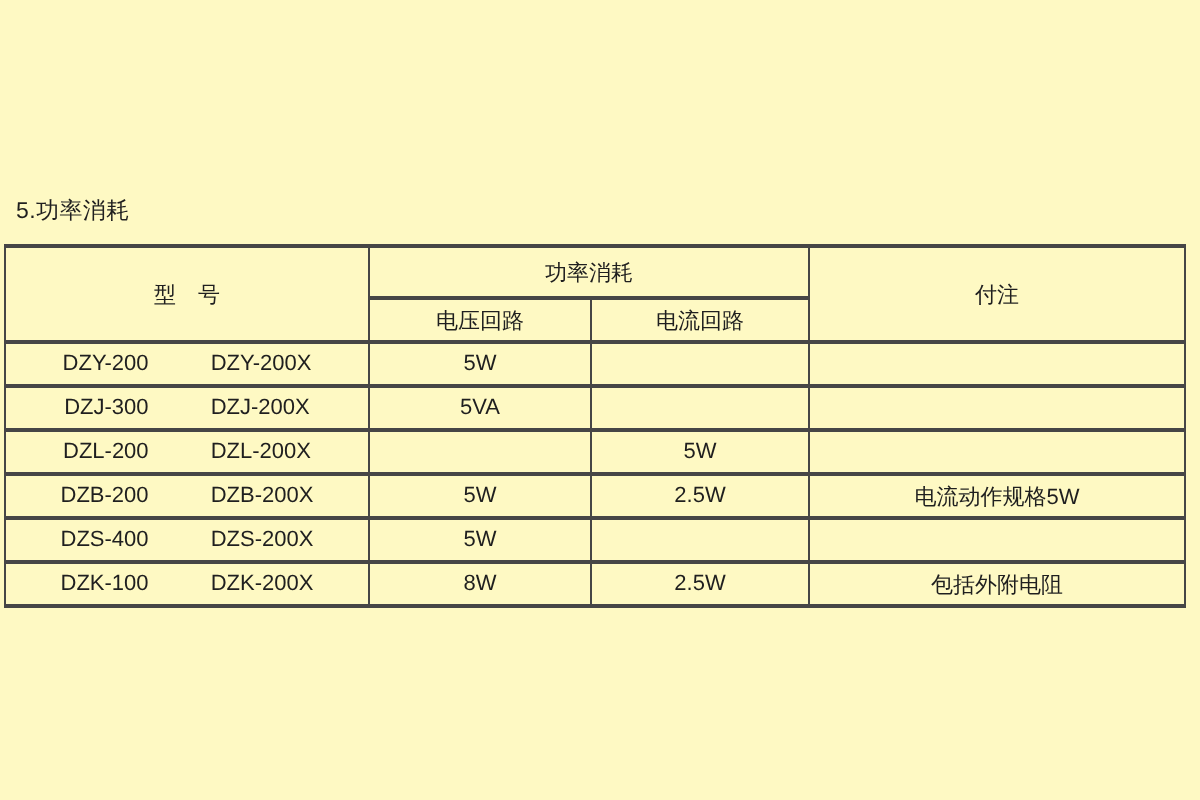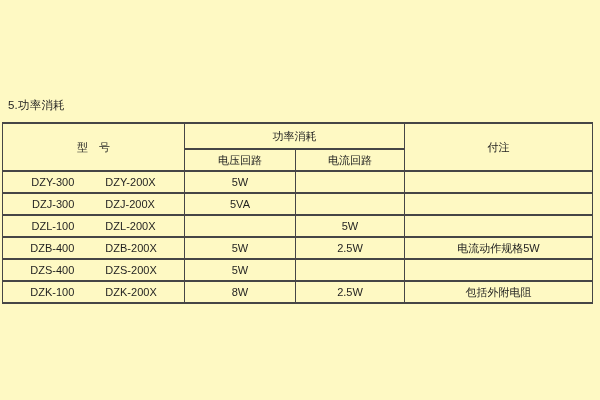--- a/index.html
+++ b/index.html
@@ -75,48 +75,48 @@
         <th rowspan="2">付注</th>
       </tr>
       <tr class="row-h2">
         <th>电压回路</th>
         <th>电流回路</th>
       </tr>
     </thead>
     <tbody>
       <tr>
         <td class="model-cell">
-          <span>DZY-300</span>
+          <span>DZY-200</span>
           <span>DZY-200X</span>
         </td>
         <td>5W</td>
         <td></td>
         <td></td>
       </tr>
       <tr>
         <td class="model-cell">
           <span>DZJ-300</span>
           <span>DZJ-200X</span>
         </td>
         <td>5VA</td>
         <td></td>
         <td></td>
       </tr>
       <tr>
         <td class="model-cell">
-          <span>DZL-100</span>
+          <span>DZL-200</span>
           <span>DZL-200X</span>
         </td>
         <td></td>
         <td>5W</td>
         <td></td>
       </tr>
       <tr>
         <td class="model-cell">
-          <span>DZB-400</span>
+          <span>DZB-200</span>
           <span>DZB-200X</span>
         </td>
         <td>5W</td>
         <td>2.5W</td>
         <td>电流动作规格5W</td>
       </tr>
       <tr>
         <td class="model-cell">
           <span>DZS-400</span>
           <span>DZS-200X</span>

